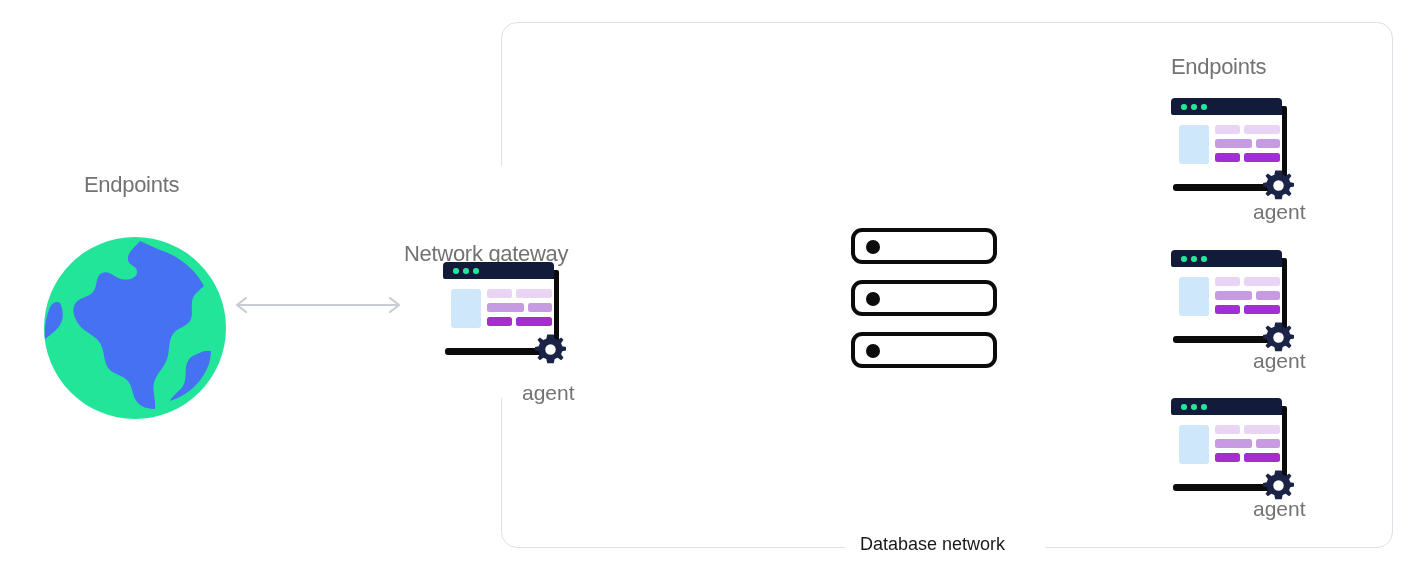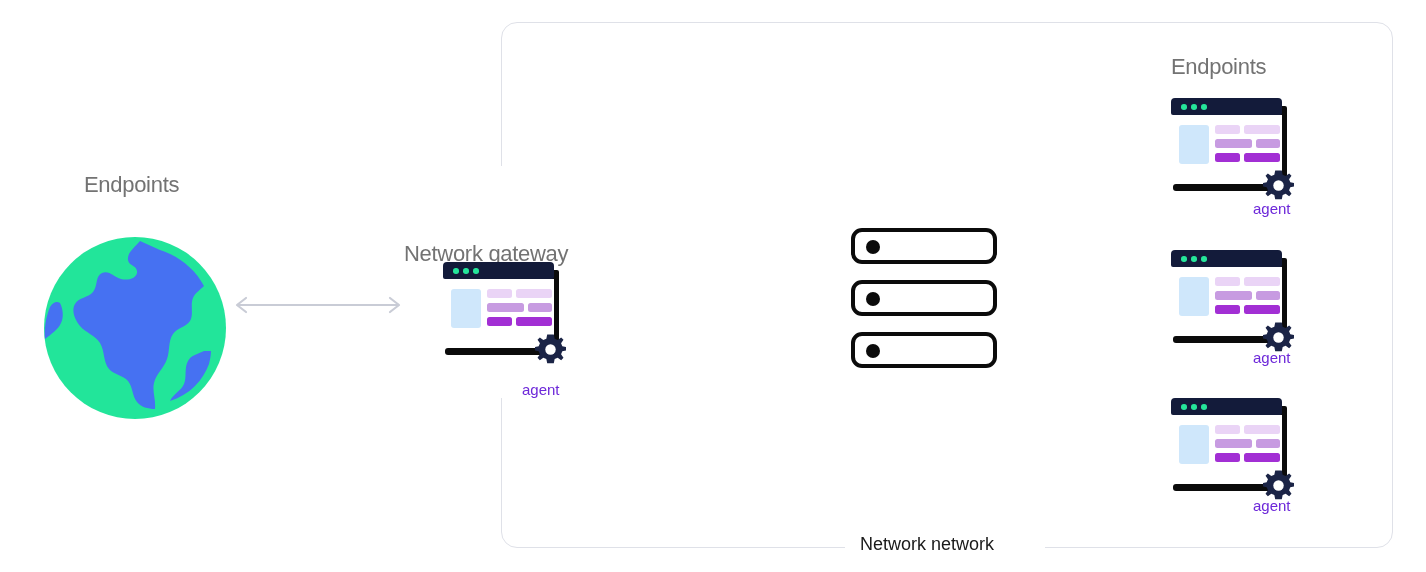--- a/index.html
+++ b/index.html
@@ -24,23 +24,23 @@
   .node-title {
     position: absolute;
     font-size: 22px;
     font-weight: 400;
     color: #737373;
     letter-spacing: -0.3px;
     white-space: nowrap;
   }
   .agent-label {
     position: absolute;
-    font-size: 15px;
+    font-size: 21px;
     font-weight: 400;
-    color: #6d28d9;
+    color: #737373;
     white-space: nowrap;
   }
 
   
   .net-box {
     position: absolute;
     left: 501px;
     top: 22px;
     width: 892px;
     height: 526px;
@@ -263,21 +263,21 @@
 
   <svg class="link-arrow" viewBox="0 0 172 34">
     <line x1="6" y1="17" x2="166" y2="17" stroke="#c9ccd6" stroke-width="2.2"></line>
     <polyline points="14,10 5,17 14,24" fill="none" stroke="#c9ccd6" stroke-width="2.2" stroke-linecap="round" stroke-linejoin="round"></polyline>
     <polyline points="158,10 167,17 158,24" fill="none" stroke="#c9ccd6" stroke-width="2.2" stroke-linecap="round" stroke-linejoin="round"></polyline>
   </svg>
 
   <div class="net-box"></div>
   <div class="net-gap-left"></div>
   <div class="net-gap-bottom"></div>
-  <div class="net-legend">Network network</div>
+  <div class="net-legend">Database network</div>
 
   <div class="node-title" style="left:404px; top:209px;margin-top:32px;">Network gateway</div>
 
   <div class="browser" style="left:440px; top:262px;">
     <div class="br-shadow"></div>
     <div class="br-titlebar">
       <span class="br-dot d1"></span>
       <span class="br-dot d2"></span>
       <span class="br-dot d3"></span>
     </div>

